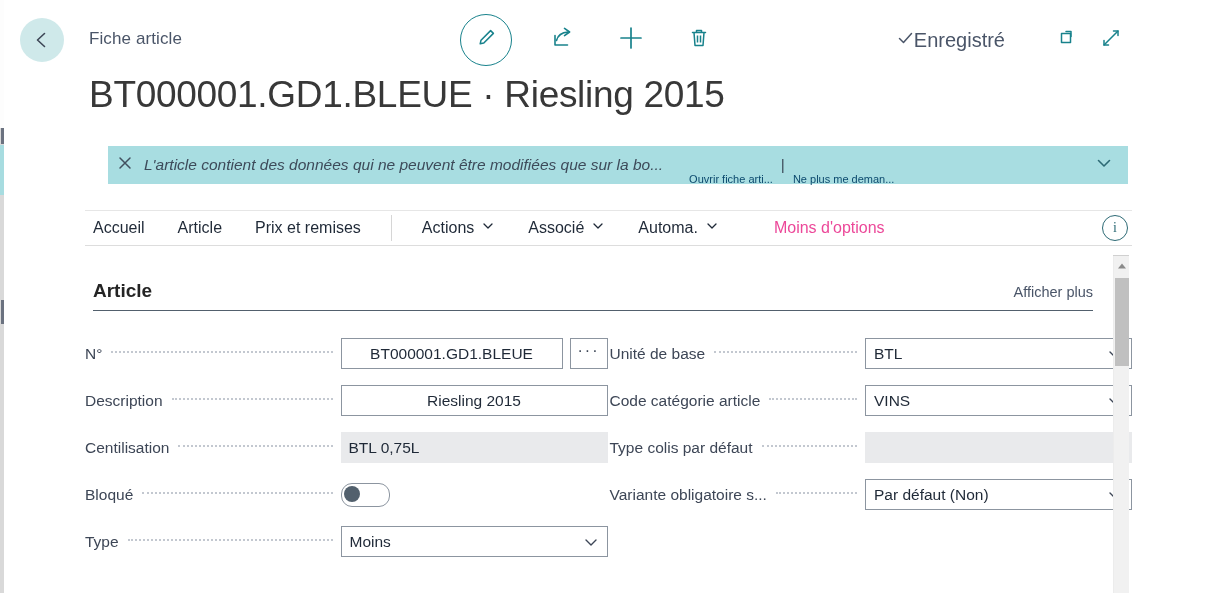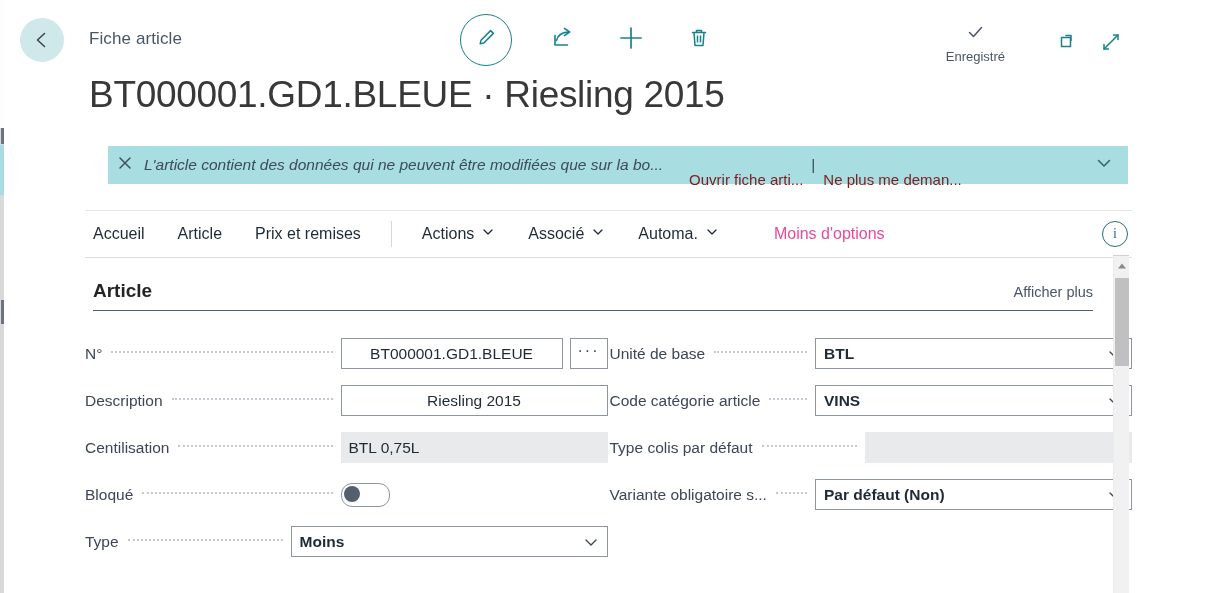--- a/index.html
+++ b/index.html
@@ -105,26 +105,24 @@
   .right-group {
     position: absolute;
     right: 85px; top: 24px;
     display: flex;
     align-items: center;
     gap: 0;
   }
   .saved-state {
     display: flex;
     align-items: center;
-    gap: 5px;
-    font-size: 13px;
+    font-size: 20px;
     color: #4a5568;
     margin-right: 38px;
     white-space: nowrap;
-    flex-direction: column;
   }
   .icon-win {
     width: 32px; height: 32px;
     display: flex;
     align-items: center;
     justify-content: center;
     color: #18828c;
     cursor: pointer;
     margin-left: 10px;
   }
@@ -168,43 +166,43 @@
     font-style: italic;
   }
   .banner-actions {
     margin-left: 26px;
     display: flex;
     align-items: center;
     gap: 8px;
     white-space: nowrap;
   }
   .banner-link {
-    font-size: 15px;
-    color: #7f1d1d;
+    font-size: 11px;
+    color: #0c4a6e;
     cursor: pointer;
     margin-top: 28px;
   }
   .banner-sep {
     color: #3d4b5a;
     font-size: 15.5px;
   }
   .banner-chevron {
     margin-left: auto;
     color: #2d6a75;
     display: flex;
     align-items: center;
     cursor: pointer;
     padding-left: 20px;
   }
 
   
   .ribbon {
     position: absolute;
     left: 80px; top: 210px;
-    width: 1047px; height: 48px;
+    width: 1047px; height: 36px;
     border-top: 1px solid #e6e6e6;
     border-bottom: 1px solid #dddddd;
     display: flex;
     align-items: center;
     box-sizing: border-box;
   }
   .ribbon-item {
     font-size: 16px;
     color: #1f2937;
     padding: 0 0;
@@ -351,21 +349,21 @@
     background: #ffffff;
     font-size: 15.5px;
     color: #1f2937;
     padding: 0 8px;
     display: flex;
     align-items: center;
     justify-content: space-between;
     cursor: pointer;
     line-height: 29px;
   }
-  .select.w-std { width: 317px; font-weight: bold; }
+  .select.w-std { width: 267px; }
   .select-caret { color: #3d4656; display: flex; align-items: center; }
 
   .toggle {
     width: 47px; height: 22px;
     border: 1.4px solid #8c95a0;
     border-radius: 11px;
     background: #ffffff;
     position: relative;
     cursor: pointer;
   }

